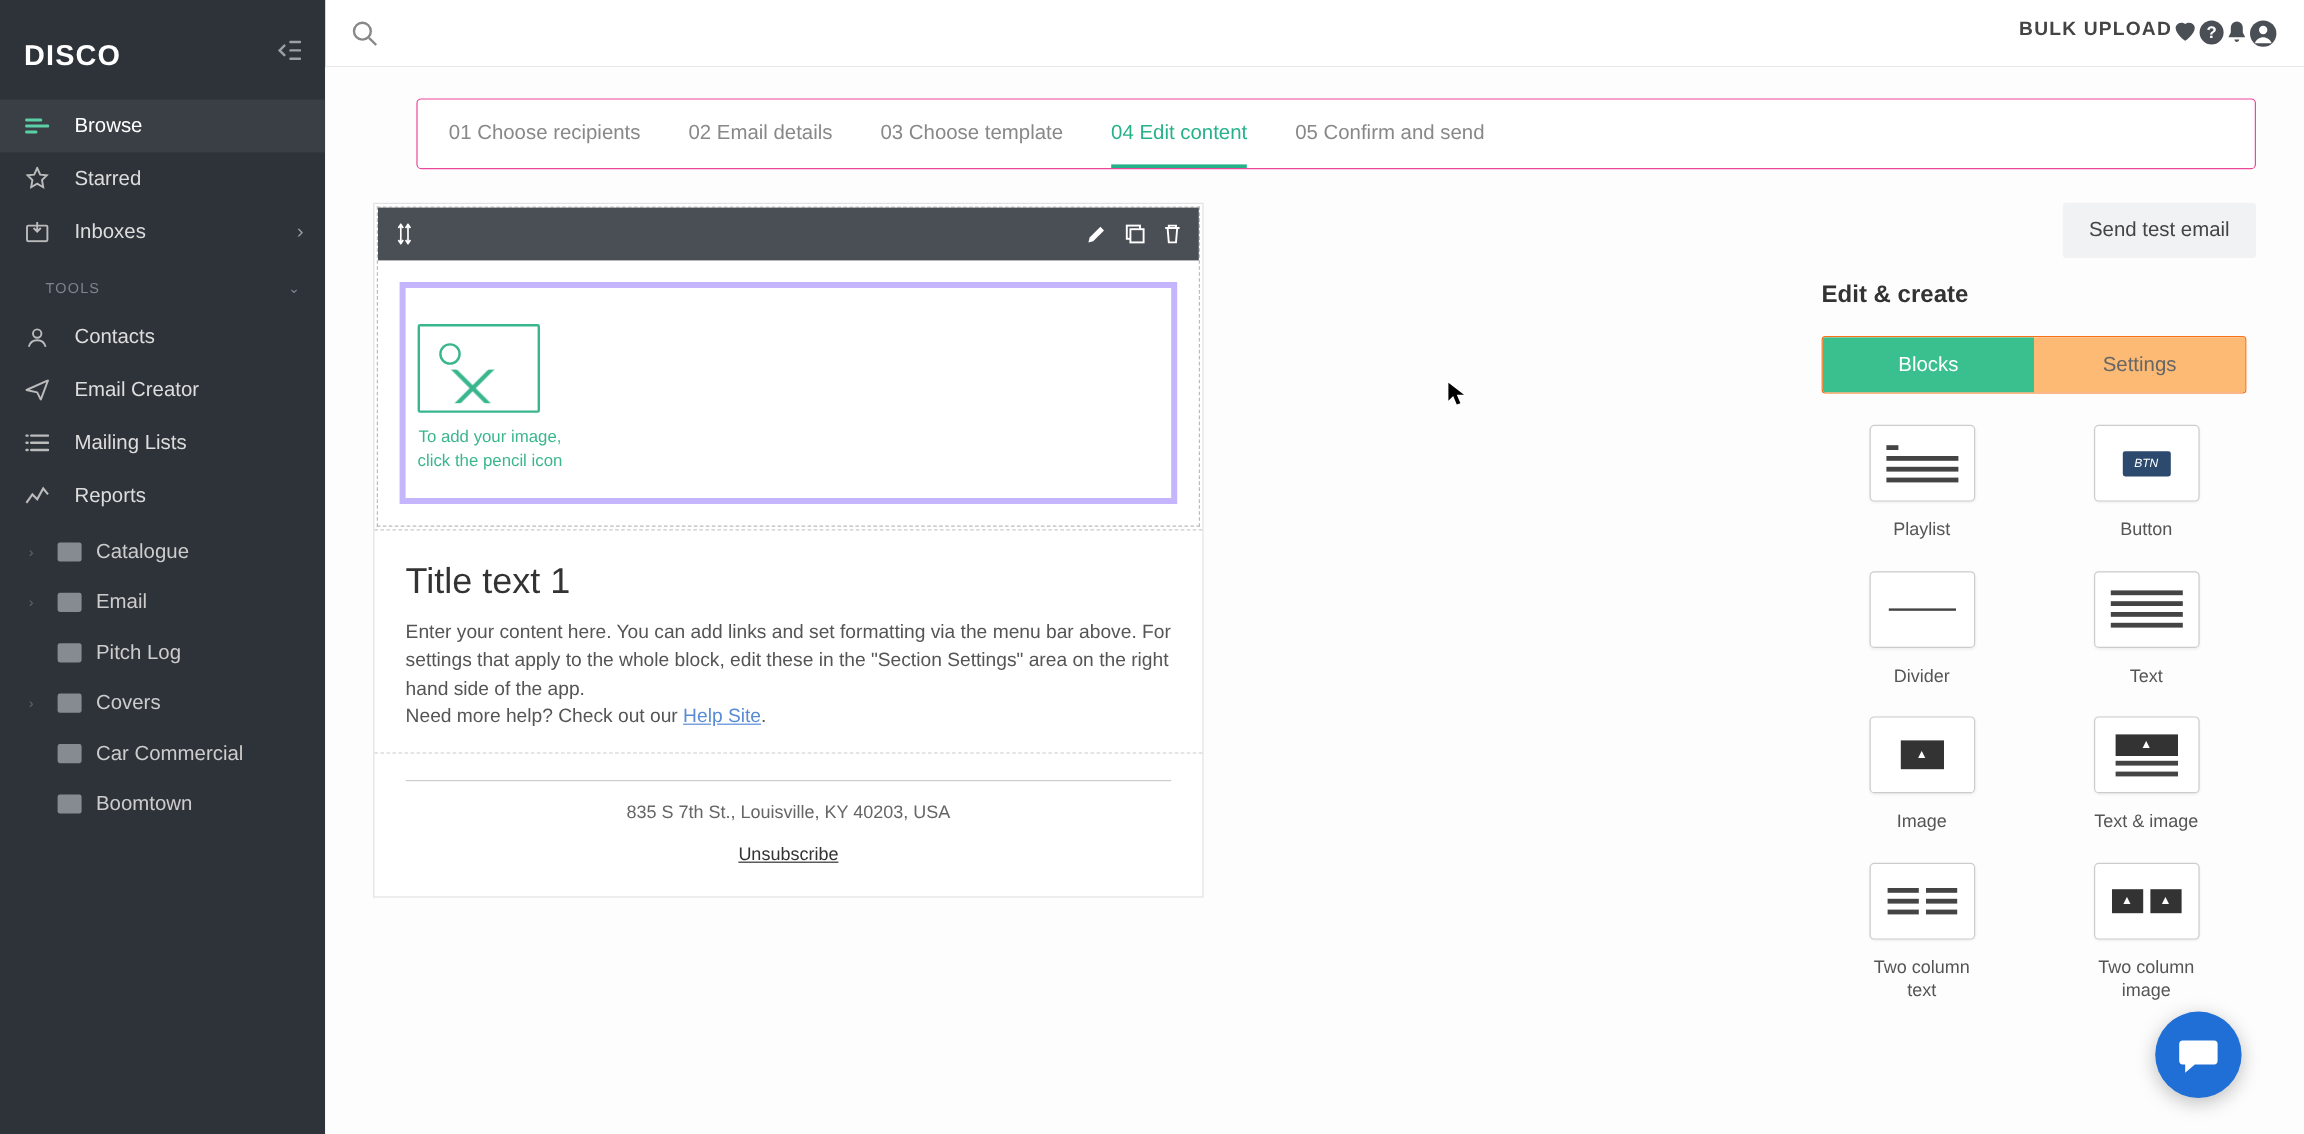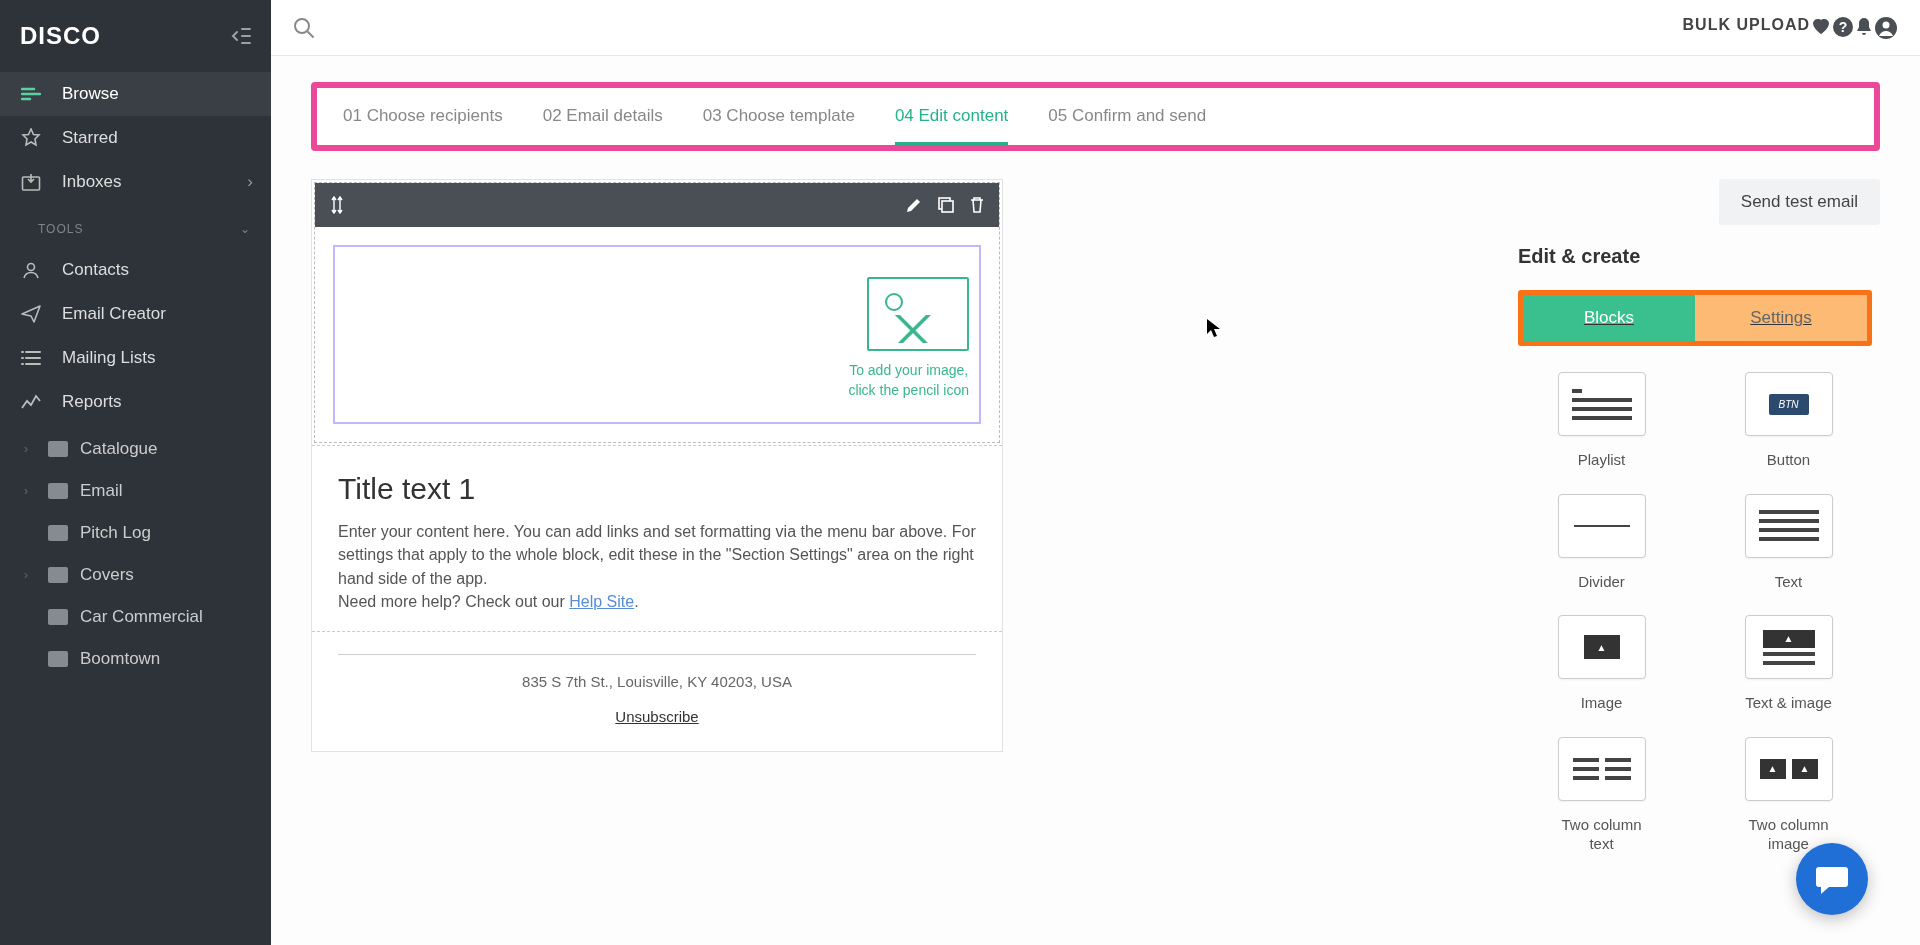--- a/index.html
+++ b/index.html
@@ -2,21 +2,21 @@
 <html><head>
 <meta charset="utf-8">
 <style>
 * { margin: 0; padding: 0; box-sizing: border-box; }
 body { font-family: -apple-system, BlinkMacSystemFont, "Segoe UI", Helvetica, Arial, sans-serif; background: #fff; color: #333; overflow: hidden; }
 .app { display: flex; height: 945px; width: 1920px; }
 
 
 .sidebar { width: 271px; background: #2e333a; color: #fff; display: flex; flex-direction: column; padding-top: 12px; }
 .logo-row { display: flex; align-items: center; justify-content: space-between; padding: 10px 20px 18px 20px; }
-.logo { font-weight: 800; font-size: 24px; letter-spacing: 1px; color: #fff; }
+.logo { font-weight: 800; font-size: 24px; letter-spacing: 1px; color: #fff; margin-top: 11px; }
 .collapse-icn { color: #aaa; font-size: 20px; }
 .nav-section { padding: 4px 0; }
 .nav-item { display: flex; align-items: center; gap: 16px; padding: 12px 18px 12px 38px; color: #ddd; font-size: 17px; cursor: pointer; position: relative; }
 .nav-item.active { background: #3a3f46; color: #fff; }
 .nav-item .icn { width: 22px; display: inline-flex; align-items: center; justify-content: center; margin-left: -18px; margin-right: 4px;}
 .nav-item .chev { position:absolute; right:18px; color:#999; }
 .section-label { display:flex; align-items:center; justify-content:space-between; padding: 14px 20px 8px 38px; color: #7e848c; font-size: 12px; letter-spacing: 1px; }
 .channels-actions { display:flex; gap:8px; align-items:center; color:#aaa; }
 .channels-actions span { width:20px; height:20px; display:inline-flex; align-items:center; justify-content:center; background:#444a52; border-radius:50%; font-size:12px; }
 .channel-item { display:flex; align-items:center; gap:12px; padding: 11px 18px 11px 24px; color:#ccc; font-size:17px; cursor:pointer;}
@@ -28,49 +28,49 @@
 .topbar { height:56px; border-bottom:1px solid #e6e8ea; display:flex; align-items:center; padding: 0 22px; gap:14px; }
 .search-wrap { flex:1; display:flex; align-items:center; gap:12px; max-width:1035px; }
 .search-input { border:none; outline:none; font-size:18px; color:#888; width:100%; }
 .dropdown-caret { color:#888; }
 .top-actions { margin-left:auto; display:flex; }
 .bulk { font-weight:600; font-size:16px; letter-spacing:1px; color:#444; }
 .top-icn { color:#555; font-size:20px; }
 
 
 .workspace { flex:1; background:#fdfdfd; padding: 26px 40px 0 40px; display:flex; flex-direction:column; position:relative; }
-.wizard { border:6px solid #ec4899; border-radius:4px; background:#fff; padding: 0 26px; display:flex; gap:40px; }
+.wizard { border:1px solid #ec4899; border-radius:4px; background:#fff; padding: 0 26px; display:flex; gap:40px;margin-left:36px; }
 .wiz-step { padding: 18px 0 16px 0; font-size:17px; color:#888; border-bottom:3px solid transparent; cursor:pointer; }
 .wiz-step.active { color:#27b18a; border-bottom-color:#27b18a; }
 
 .builder-area { display:flex; margin-top:28px; gap:20px; flex:1; min-height:0; }
 
 .canvas-col { flex:1; }
 .inspector-col { width:370px; display:flex; flex-direction:column; }
 
 .send-test { align-self:flex-end; background:#f1f2f4; border:none; padding:13px 22px; font-size:17px; color:#444; cursor:pointer; border-radius:3px; margin-bottom:20px; }
 
 .panel-title { font-size:20px; font-weight:700; color:#333; margin-bottom:22px; padding-left:8px; }
 
-.tab-pill { display:flex; border:5px solid #f97316; border-radius:3px; overflow:hidden; margin-bottom:18px; margin-left:8px; margin-right:8px;text-decoration:underline;}
+.tab-pill { display:flex; border:1px solid #f97316; border-radius:3px; overflow:hidden; margin-bottom:18px; margin-left:8px; margin-right:8px;}
 .tab-pill button { flex:1; padding:13px; border:none; background:#fdba74; font-size:17px; color:#666; cursor:pointer; }
 .tab-pill button.active { background:#3ac08f; color:#fff; }
 
 .blocks-grid { display:grid; grid-template-columns: 1fr 1fr; gap: 24px 52px; padding: 8px 24px; overflow-y:auto; }
 .block-item { display:flex; flex-direction:column; align-items:center; gap:14px; cursor:pointer; }
 .block-thumb { width:88px; height:64px; border:1px solid #ccc; border-radius:4px; background:#fff; display:flex; align-items:center; justify-content:center; box-shadow:0 1px 2px rgba(0,0,0,0.05); }
 .block-label { font-size:15px; color:#555; text-align:center; line-height:1.3; }
 
 
 .canvas-wrap { width:692px; border:1px solid #e0e2e4; background:#fff; }
 .block-selected { border:1px dashed #bbb; margin: 2px; }
 .block-toolbar { background:#4a4f55; height:44px; display:flex; align-items:center; padding:0 14px; gap:14px; }
 .block-toolbar .spacer { flex:1; }
 .tb-icn { color:#fff; font-size:18px; cursor:pointer; }
-.img-drop { margin:18px; padding: 30px 10px 22px 10px; border:2px solid #c4b5fd; display:flex; flex-direction:column; align-items:flex-end; gap:10px; }
+.img-drop { margin:18px; padding: 30px 10px 22px 10px; border:5px solid #c4b5fd; display:flex; flex-direction:column; align-items:flex-start; gap:10px; }
 .img-placeholder { width:102px; height:74px; border:2.5px solid #3ab68f; border-radius:2px; position:relative; }
 .img-placeholder::before { content:''; position:absolute; top:14px; left:16px; width:14px; height:14px; border:2.5px solid #3ab68f; border-radius:50%; }
 .img-placeholder::after { content:''; position:absolute; bottom:6px; left:12px; right:12px; height:28px; background:
    linear-gradient(45deg, transparent 40%, #3ab68f 42%, #3ab68f 45%, transparent 47%),
    linear-gradient(-45deg, transparent 50%, #3ab68f 52%, #3ab68f 55%, transparent 57%); }
 .drop-text { color:#3ab68f; font-size:14px; text-align:center; line-height:1.4; }
 
 .text-block { padding: 26px 26px 18px 26px; border-top:1px dashed #ccc; }
 .text-block h2 { font-size:30px; font-weight:400; margin-bottom:14px; }
 .text-block p { font-size:16px; color:#555; line-height:1.45; }

